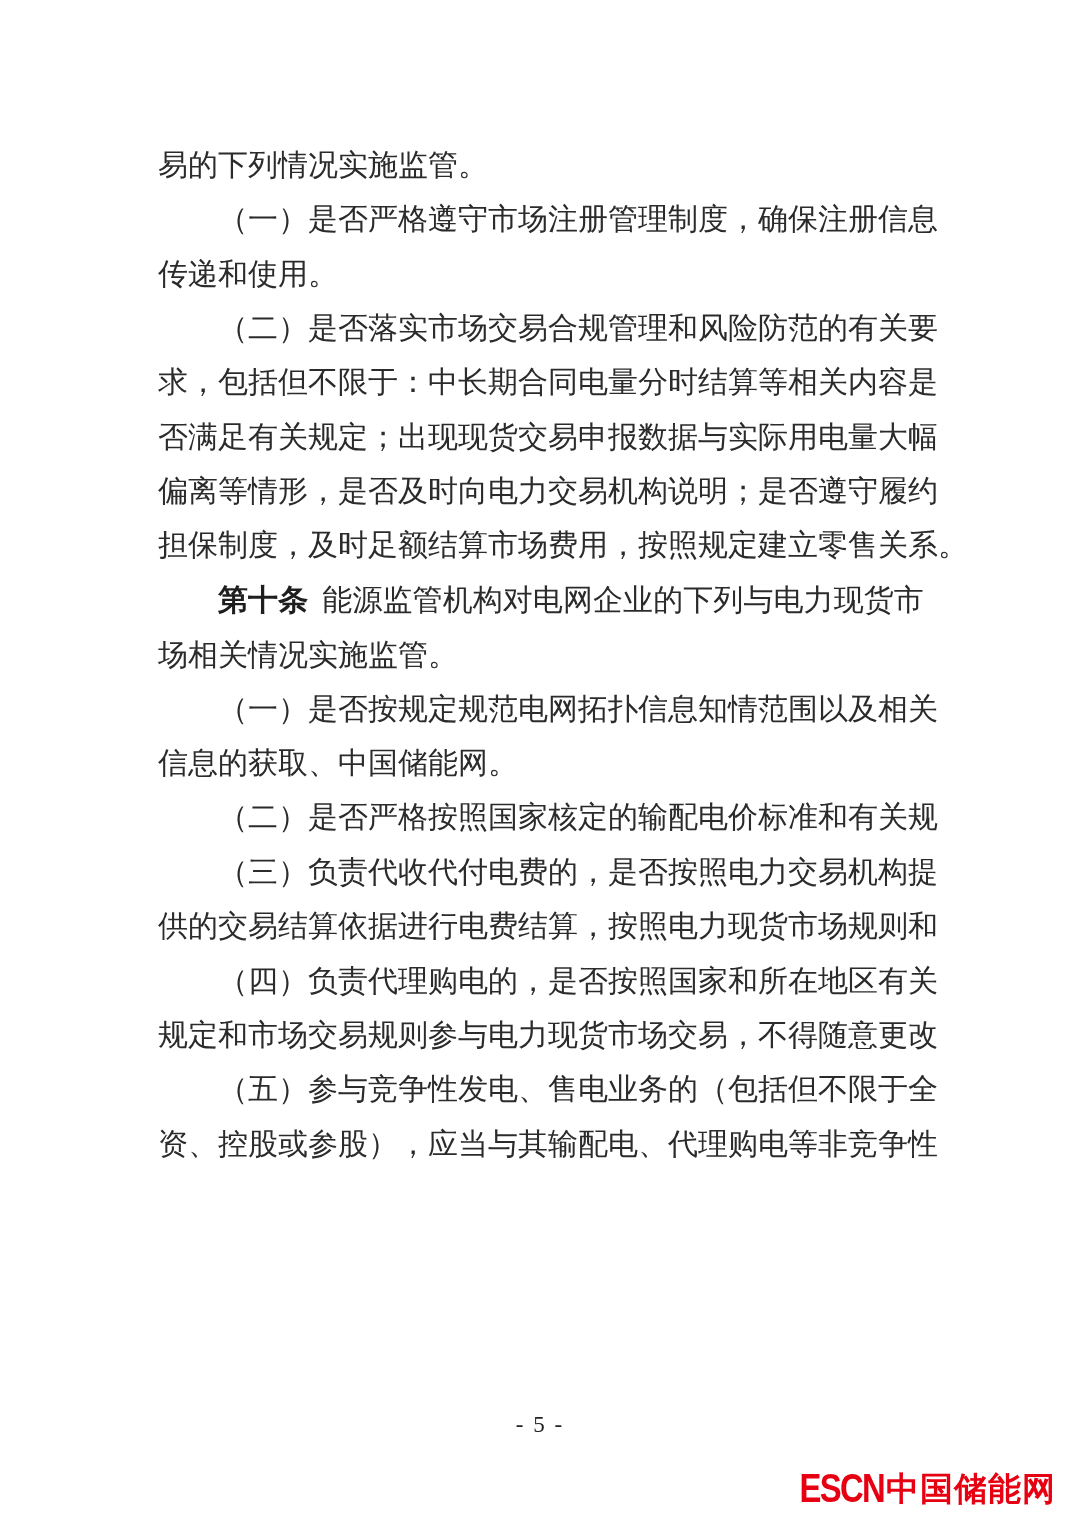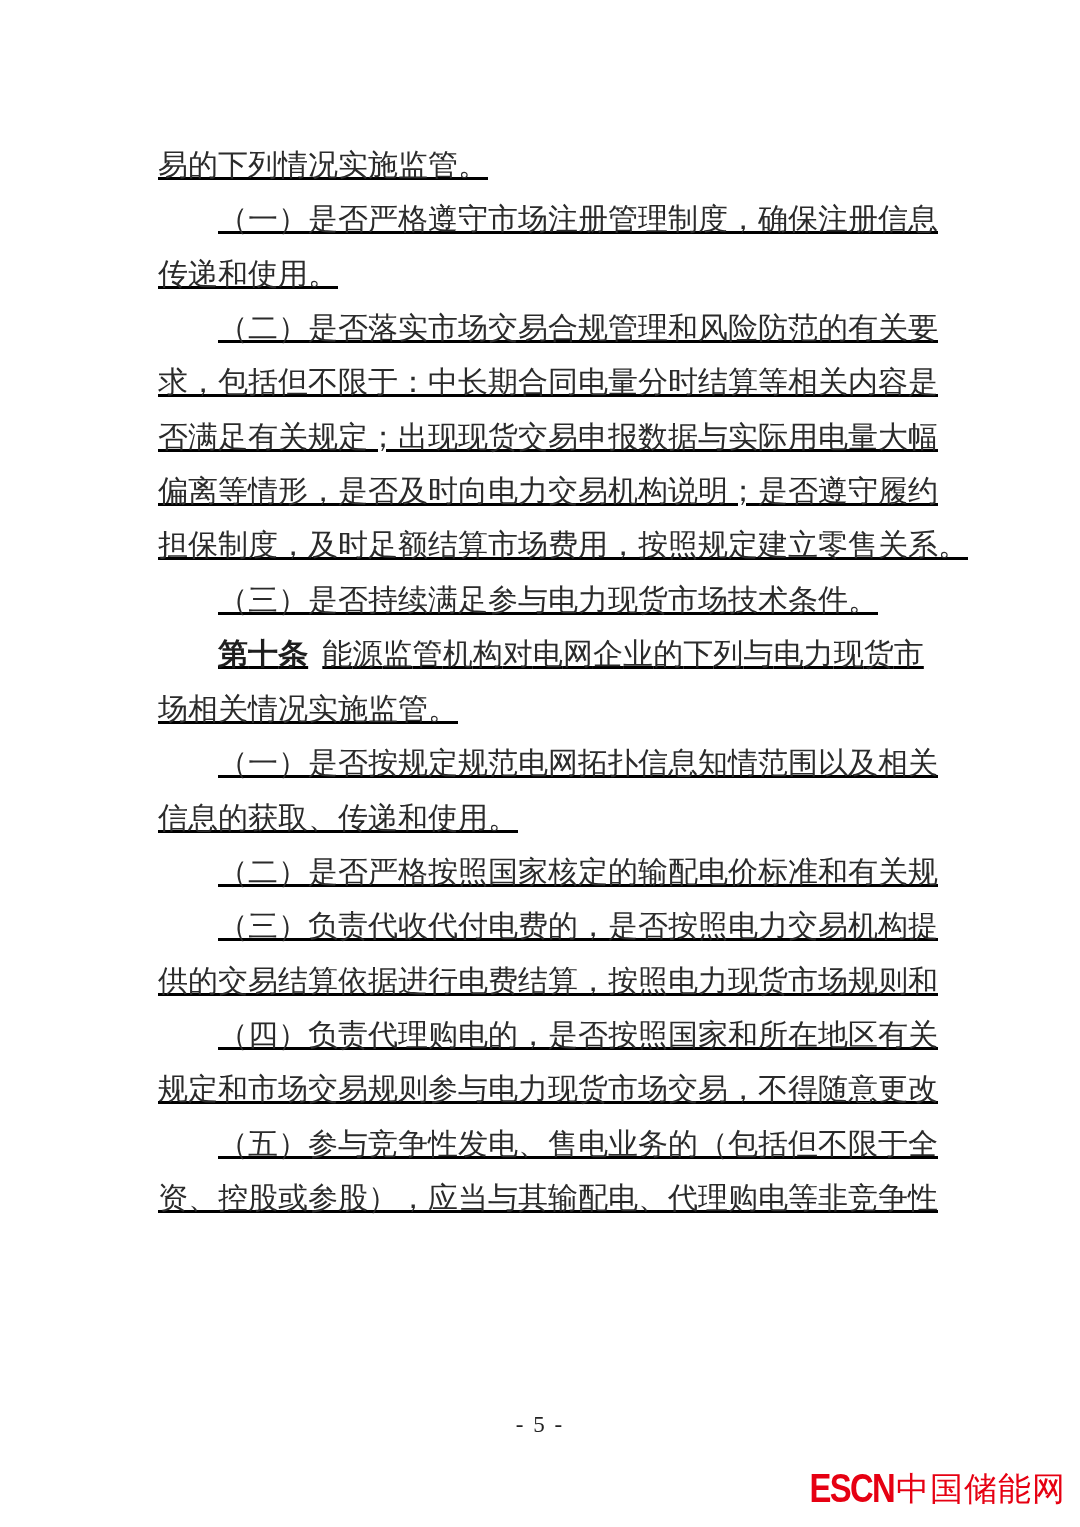--- a/index.html
+++ b/index.html
@@ -12,21 +12,20 @@
   }
   .page {
     position: absolute; inset: 0;
     background: #ffffff;
   }
   .doc-body {
     position: absolute;
     left: 158px;
     top: 138px;
     width: 766px;
-    text-decoration: underline;
   }
   .line {
     height: 54.4px;
     font-size: 30px;
     color: #2b2b2b;
     letter-spacing: 0;
   }
   .line.justify {
     display: flex;
     justify-content: space-between;
@@ -48,37 +47,37 @@
     top: 1412px;
     left: 0; width: 1080px;
     text-align: center;
     font-size: 23px;
     color: #222222;
     letter-spacing: 2px;
   }
   .escn-logo {
     position: absolute;
     top: 1468px;
-    right: 14px;
+    right: 24px;
     display: flex;
     align-items: center;
     white-space: nowrap;
   }
   .logo-latin {
     font-family: "Liberation Sans", "DejaVu Sans", sans-serif;
     font-weight: 800;
     font-size: 40px;
     letter-spacing: -2px;
     transform: scaleX(0.82);
     transform-origin: right center;
     line-height: 1;
   }
   .logo-chinese {
     font-family: "Liberation Sans", "DejaVu Sans", sans-serif;
-    font-weight: 400;
+    font-weight: 700;
     font-size: 33px;
     letter-spacing: 1px;
     line-height: 1;
     margin-left: 2px;
   }
 </style>
 </head>
 <body>
 
 <div class="page">
@@ -244,21 +243,20 @@
         <span>规</span>
         <span>定</span>
         <span>建</span>
         <span>立</span>
         <span>零</span>
         <span>售</span>
         <span>关</span>
         <span>系</span>
         <span>。</span>
       </div>
-      <div class="line plain indent">（三）是否持续满足参与电力现货市场技术条件。</div>
       <div class="line justify indent">
         <span class="lead-bold">第</span>
         <span class="lead-bold">十</span>
         <span class="lead-bold">条</span>
         <span class="lead-gap"></span>
         <span>能</span>
         <span>源</span>
         <span>监</span>
         <span>管</span>
         <span>机</span>
@@ -298,21 +296,21 @@
         <span>息</span>
         <span>知</span>
         <span>情</span>
         <span>范</span>
         <span>围</span>
         <span>以</span>
         <span>及</span>
         <span>相</span>
         <span>关</span>
       </div>
-      <div class="line plain">信息的获取、传递和使用。</div>
+      <div class="line plain">信息的获取、中国储能网。</div>
       <div class="line justify indent">
         <span>（</span>
         <span>二</span>
         <span>）</span>
         <span>是</span>
         <span>否</span>
         <span>严</span>
         <span>格</span>
         <span>按</span>
         <span>照</span>

